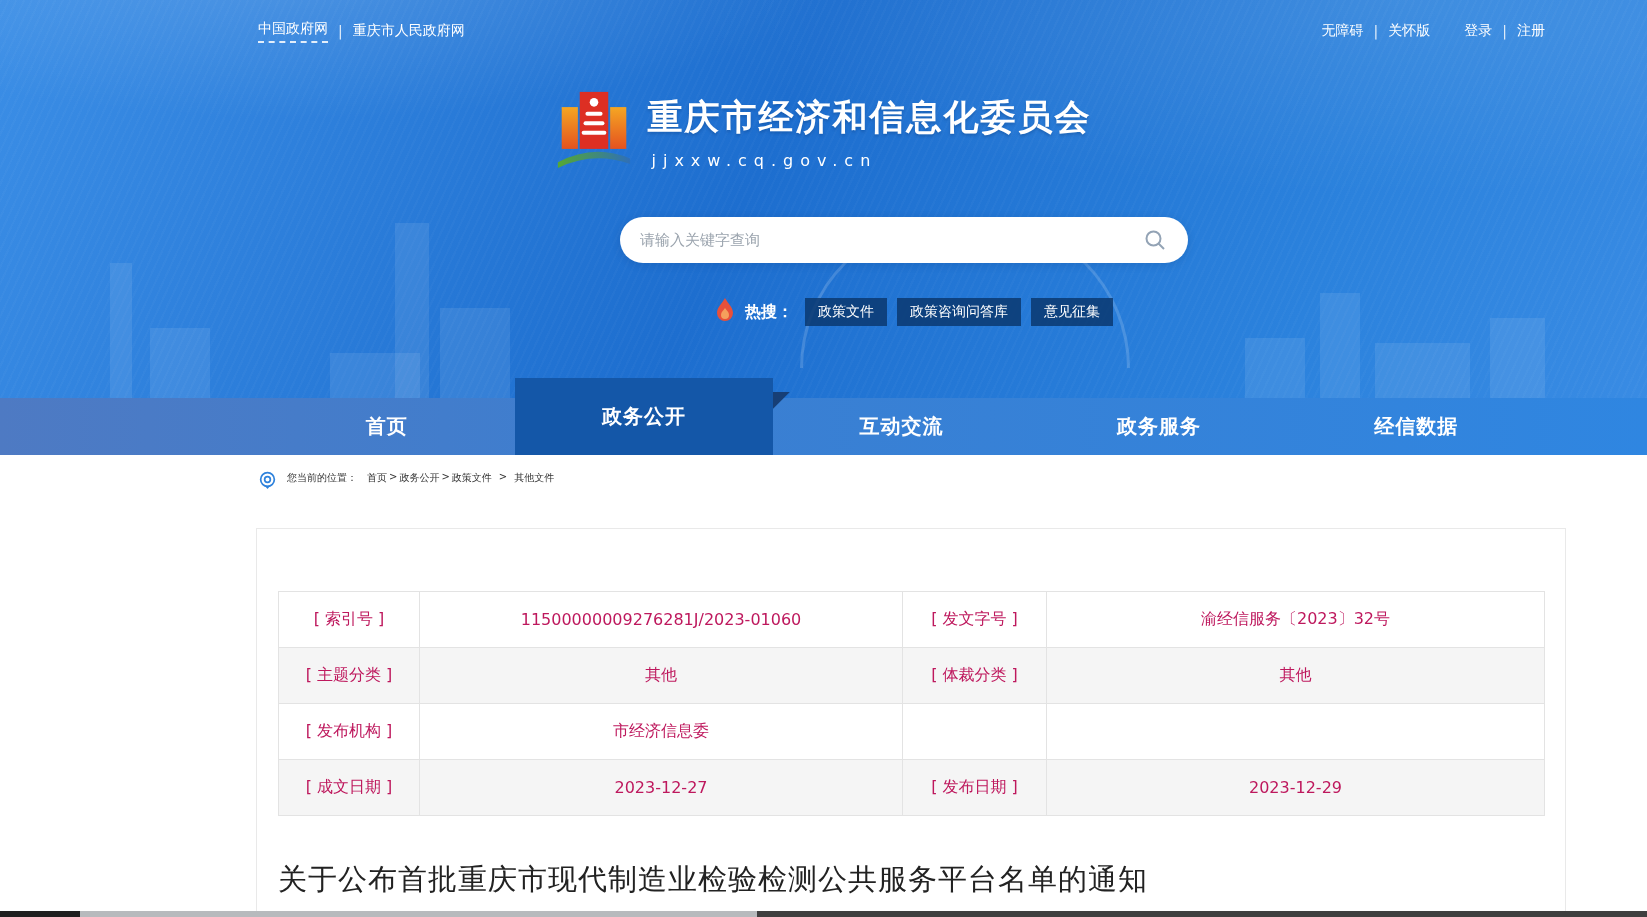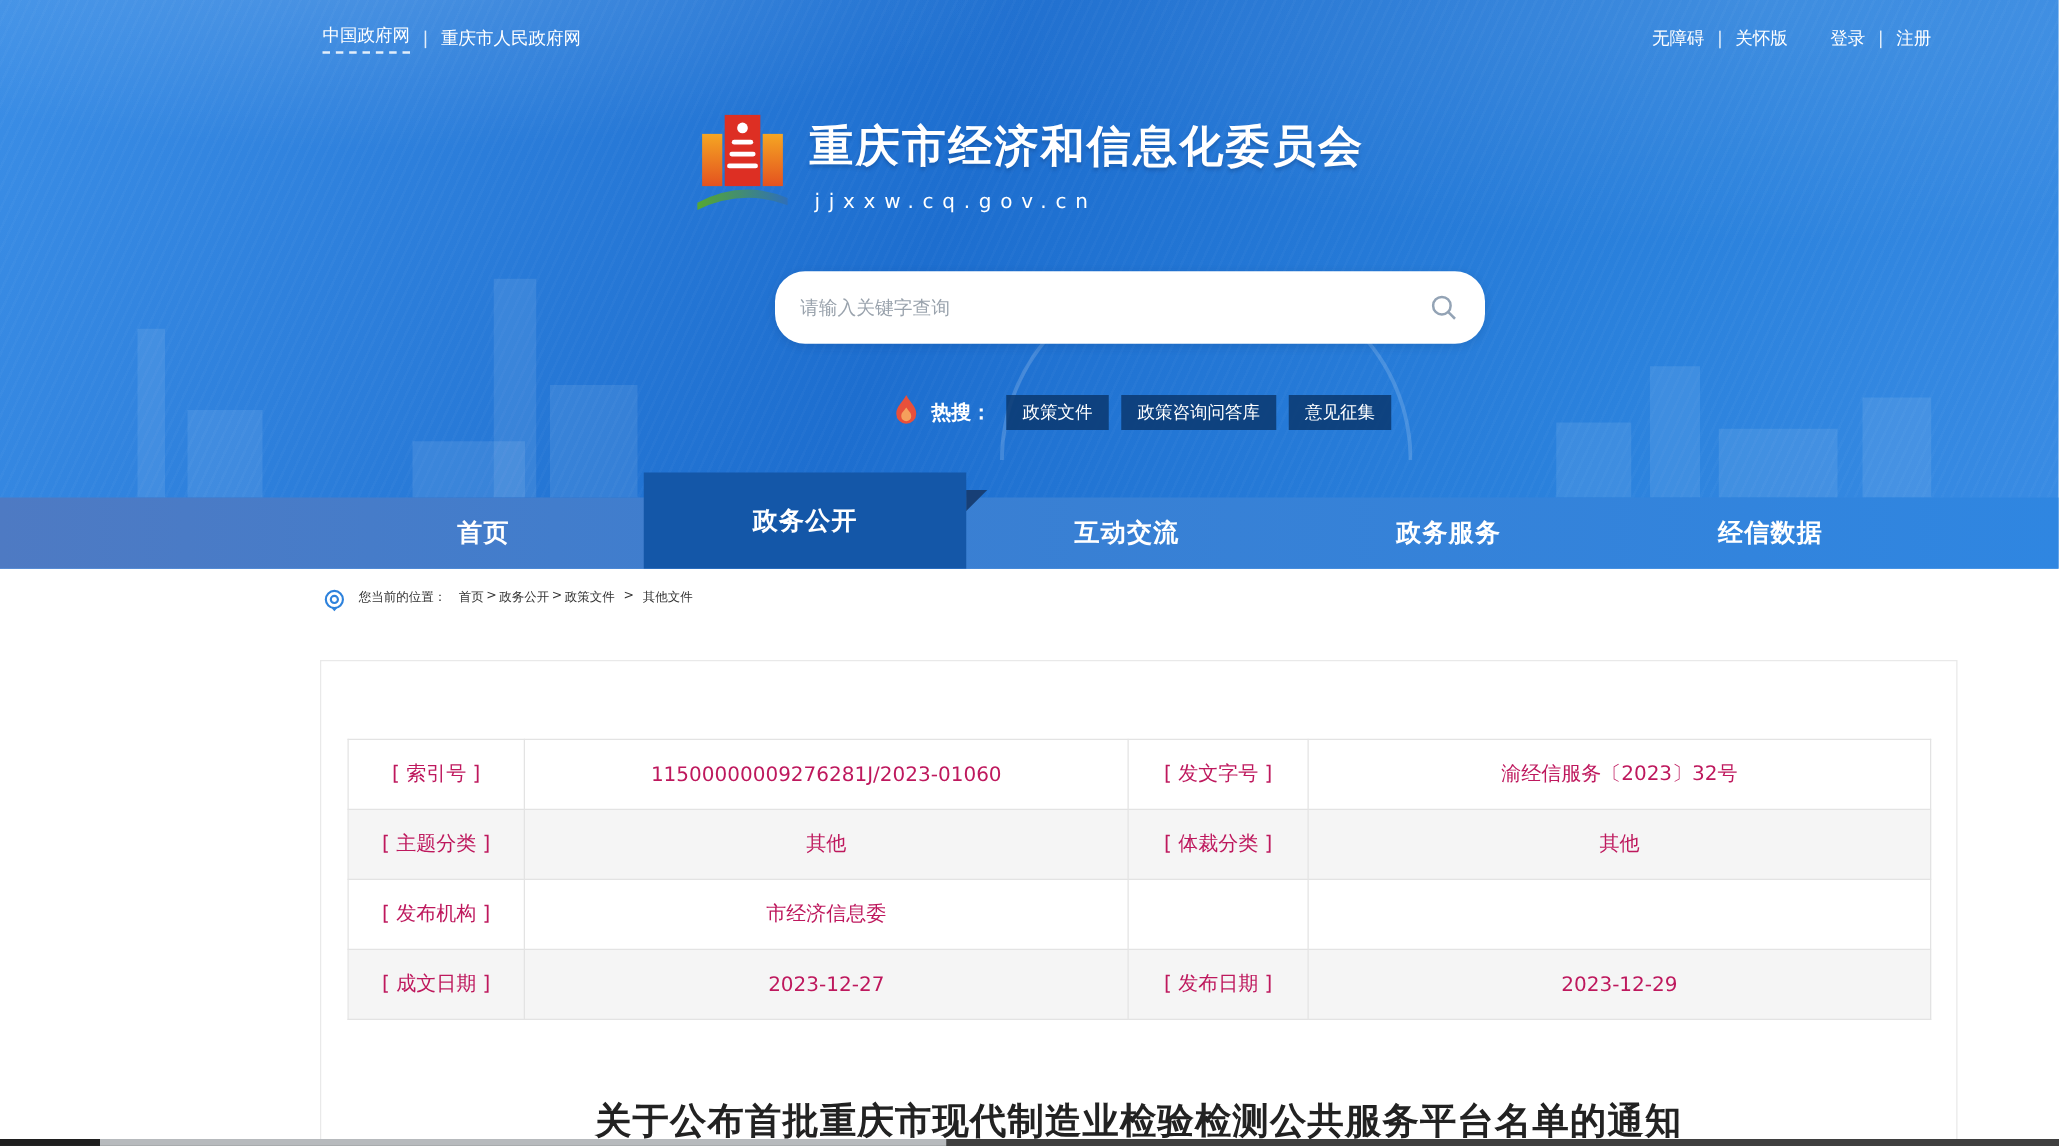--- a/index.html
+++ b/index.html
@@ -28,30 +28,30 @@
   .tb-sep { opacity:0.85; }
   .tb-gap { width:14px; }
 
   .brand { position:absolute; top:86px; left:0; width:100%;
     display:flex; justify-content:center; align-items:flex-start; gap:16px; }
   .brand-text { padding-top:8px; }
   .site-title { color:#fff; font-size:35px; font-weight:bold; letter-spacing:2px;
     text-shadow:0 2px 3px rgba(0,40,90,0.25); }
   .site-url { color:#fff; font-size:16px; letter-spacing:7px; margin-top:10px; margin-left:4px; }
 
-  .search-wrap { position:absolute; top:217px; left:620px; width:568px; height:58px;
+  .search-wrap { position:absolute; top:217px; left:620px; width:568px; height:46px;
     background:#fff; border-radius:24px; display:flex; align-items:center;
     padding:0 20px; box-shadow:0 2px 8px rgba(0,40,90,0.15); }
   .search-input { flex:1; border:none; outline:none; font-size:15px; color:#333;
     font-family:inherit; background:transparent; }
   .search-input::placeholder { color:#9aa3ad; }
   .search-btn { width:26px; height:26px; cursor:pointer; display:flex;
     align-items:center; justify-content:center; background:none; border:none; }
 
-  .hotsearch { position:absolute; top:316px; left:715px; display:flex;
+  .hotsearch { position:absolute; top:298px; left:715px; display:flex;
     align-items:center; gap:10px;justify-content:space-between; }
   .hot-label { color:#fff; font-size:16px; font-weight:bold; margin-right:2px; }
   .hot-btn { background:rgba(11,56,112,0.85); color:#fff; font-size:14px;
     border:none; padding:5px 13px; cursor:pointer; font-family:inherit; }
 
   
   .nav { position:absolute; left:0; right:0; bottom:0; height:57px;
     background:linear-gradient(90deg,#4e7ac3 0%,#3a7fd2 45%,#2f86e1 100%); }
   .nav-inner { margin-left:258px; width:1287px; height:77px; margin-top:-20px;
     display:flex; align-items:flex-end; }
@@ -74,21 +74,21 @@
   .card { margin:35px 0 0 256px; width:1310px; min-height:430px;
     background:#fff; border:1px solid #e9e9e9; padding:62px 21px 40px; }
   .meta-table { width:100%; border-collapse:collapse; table-layout:fixed;
     font-size:16px; color:#be185d; }
   .meta-table td { border:1px solid #e3e3e3; height:56px; text-align:center;
     vertical-align:middle; padding:4px; }
   .meta-table tr.alt td { background:#f5f5f5; }
   .c-lab1 { width:141px; } .c-val1 { width:483px; }
   .c-lab2 { width:144px; } .c-val2 { width:498px; }
 
-  .doc-title { margin-top:61px; text-align:center; font-size:29px; font-weight:bold;
+  .doc-title { margin-top:44px; font-size:29px; font-weight:normal;
     color:#222; letter-spacing:1px; }
 
   
   .hscroll { position:fixed; left:0; bottom:0; width:1647px; height:6px; background:#3f3f3f; }
   .hscroll-btn { position:absolute; left:0; top:0; width:80px; height:6px; background:#1f1f1f; }
   .hscroll-thumb { position:absolute; left:80px; top:0; width:677px; height:6px; background:#b7babd; }
 </style>
 </head>
 <body>
 

